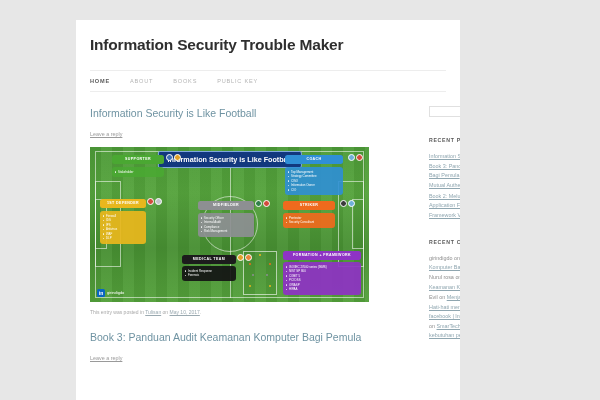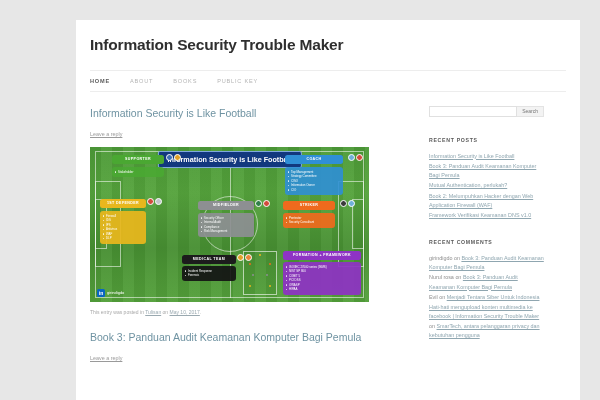--- a/index.html
+++ b/index.html
@@ -6,21 +6,21 @@
   html, body { margin:0; padding:0; }
   body {
     width:600px; height:400px;
     background:#e7e7e7;
     font-family:"Liberation Sans", sans-serif;
     overflow:hidden;
   }
   #page {
     position:absolute;
     left:76px; top:20px;
-    width:504px; height:380px;
+    width:384px; height:380px;
     background:#ffffff;
     overflow:hidden;
   }
 
   
   .site-header { padding:16px 14px 0 14px; }
   .site-title {
     font-size:15.5px; font-weight:bold; color:#2f2f2f;
     letter-spacing:-0.2px; line-height:1.2; margin:0 0 15px 0;
   }

